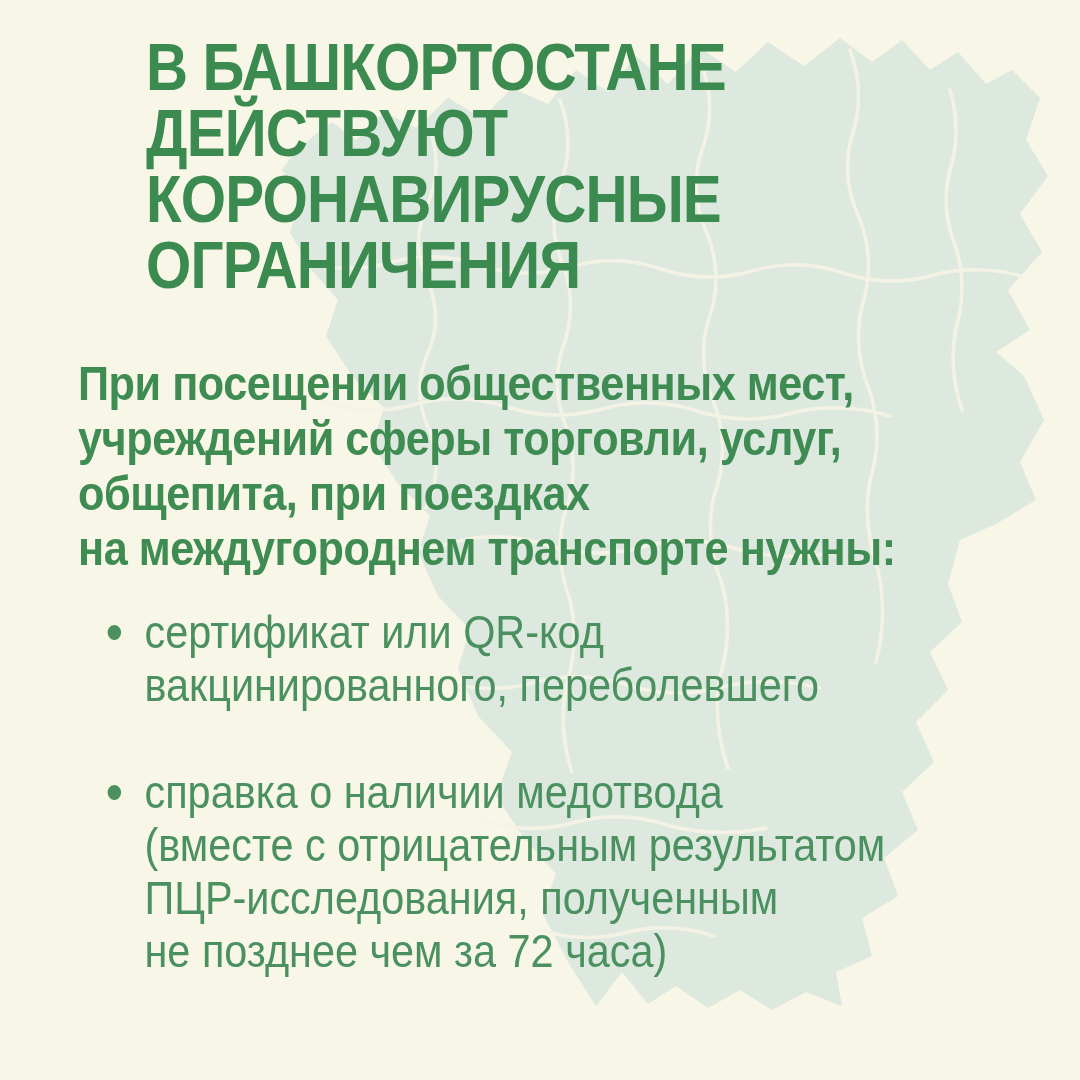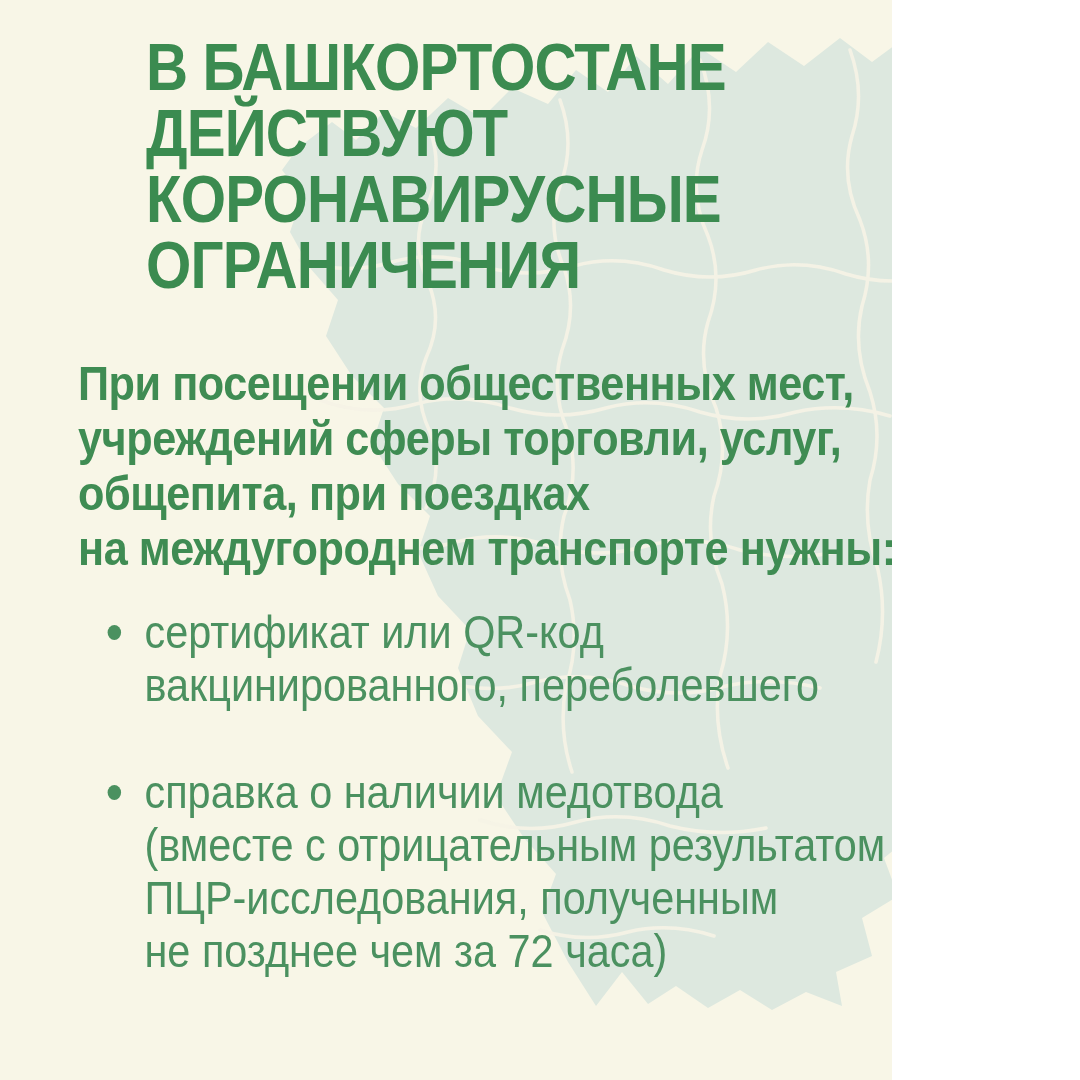--- a/index.html
+++ b/index.html
@@ -12,21 +12,21 @@
     --color-bullet_dot:#4b9160;
   }
   *{box-sizing:border-box;}
   html,body{margin:0;padding:0;}
   body{
     width:1080px;height:1080px;
     font-family:"Liberation Sans","DejaVu Sans",sans-serif;
   }
   .canvas{
     position:relative;
-    width:892px;height:1080px;
+    width:1080px;height:1080px;
     background:var(--color-background,#f8f6e7);
     overflow:hidden;
   }
   .map{
     position:absolute;left:0;top:0;width:1080px;height:1080px;
     pointer-events:none;
   }
   .condense{transform-origin:left top;}
   .title{
     position:absolute;left:146px;top:34px;margin:0;

